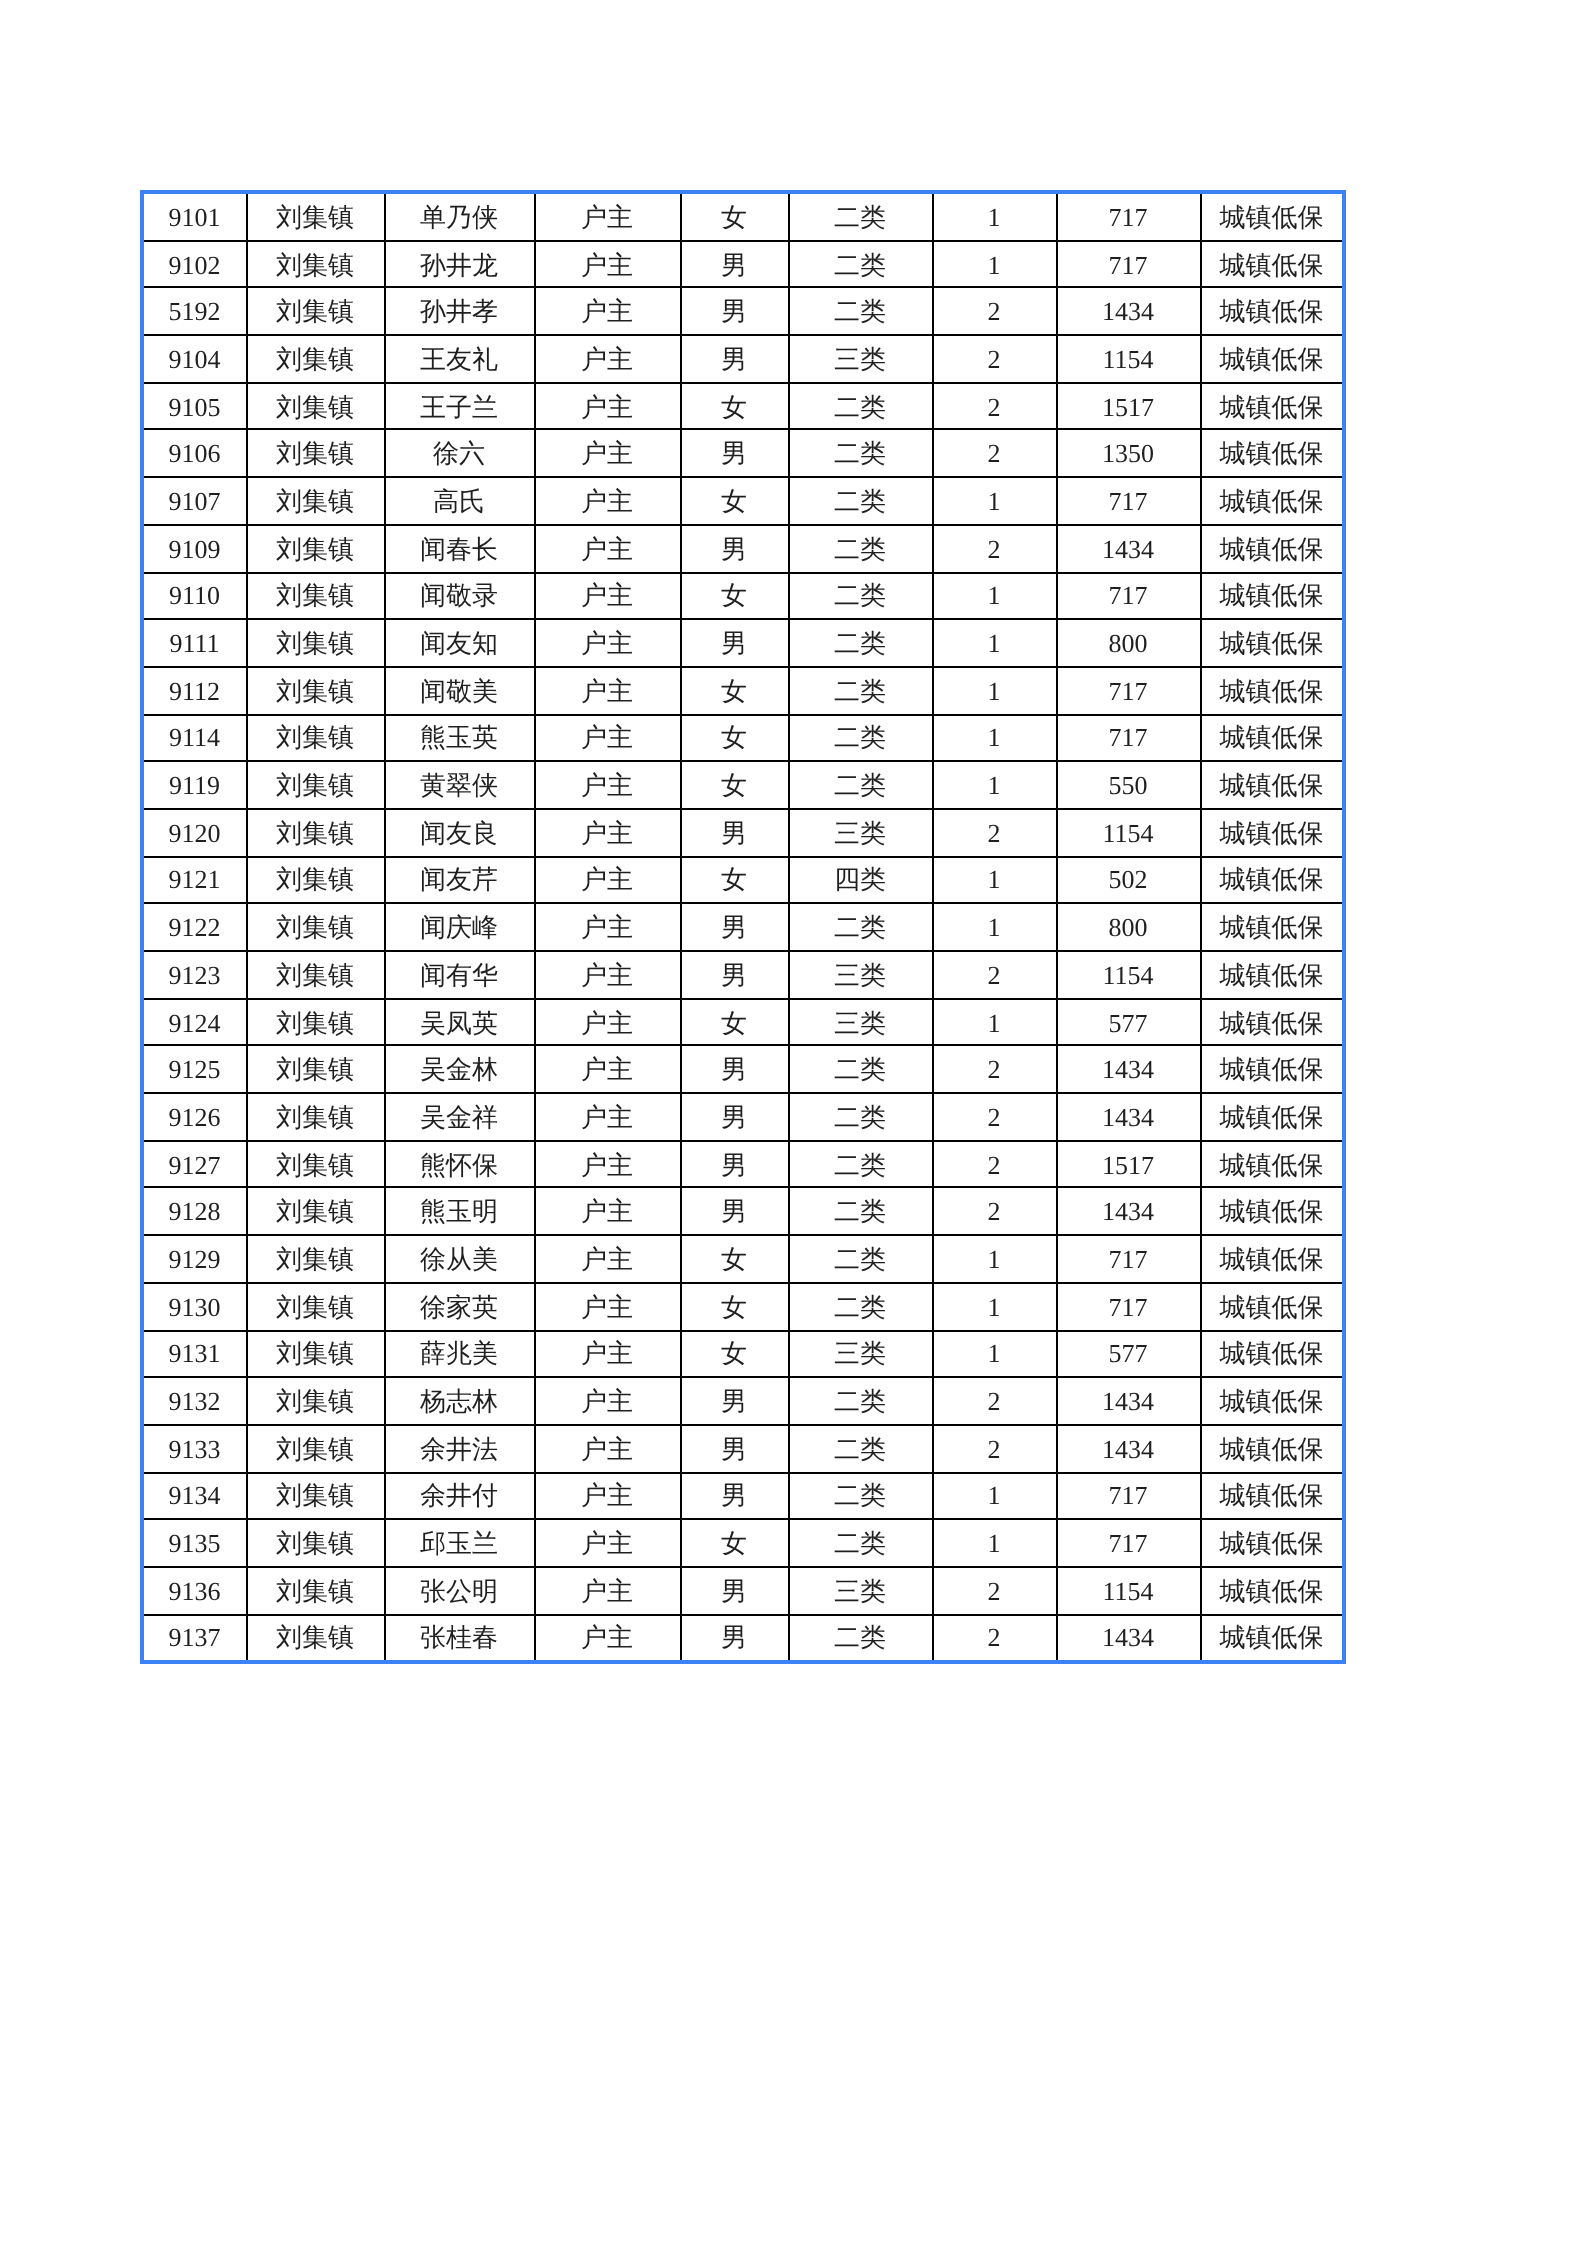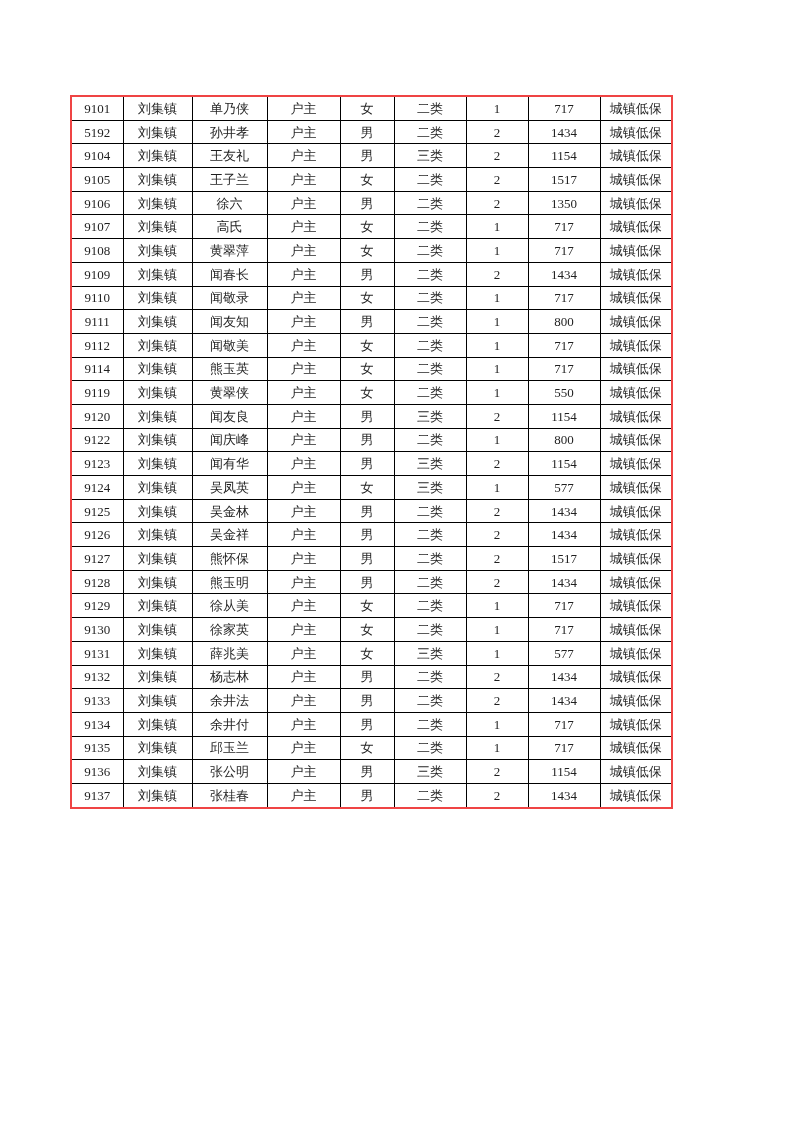--- a/index.html
+++ b/index.html
@@ -14,21 +14,21 @@
     background: #ffffff;
     overflow: hidden;
     font-family: "Liberation Serif", "DejaVu Serif", serif;
   }
   table.roster {
     position: absolute;
     left: 70px;
     top: 95px;
     border-collapse: collapse;
     table-layout: fixed;
-    border: 2px solid #ef4444;
+    border: 2px solid #3b82f6;
   }
   table.roster td {
     border: 1px solid #000000;
     height: 22.7px;           
     padding: 0;
     text-align: center;
     vertical-align: middle;
     font-size: 13px;
     line-height: 1;
     color: #1f1f1f;
@@ -68,20 +68,31 @@
           <td>刘集镇</td>
           <td>单乃侠</td>
           <td>户主</td>
           <td>女</td>
           <td>二类</td>
           <td>1</td>
           <td>717</td>
           <td>城镇低保</td>
         </tr>
         <tr>
+          <td>9102</td>
+          <td>刘集镇</td>
+          <td>孙井龙</td>
+          <td>户主</td>
+          <td>男</td>
+          <td>二类</td>
+          <td>1</td>
+          <td>717</td>
+          <td>城镇低保</td>
+        </tr>
+        <tr>
           <td>5192</td>
           <td>刘集镇</td>
           <td>孙井孝</td>
           <td>户主</td>
           <td>男</td>
           <td>二类</td>
           <td>2</td>
           <td>1434</td>
           <td>城镇低保</td>
         </tr>
@@ -123,31 +134,20 @@
           <td>刘集镇</td>
           <td>高氏</td>
           <td>户主</td>
           <td>女</td>
           <td>二类</td>
           <td>1</td>
           <td>717</td>
           <td>城镇低保</td>
         </tr>
         <tr>
-          <td>9108</td>
-          <td>刘集镇</td>
-          <td>黄翠萍</td>
-          <td>户主</td>
-          <td>女</td>
-          <td>二类</td>
-          <td>1</td>
-          <td>717</td>
-          <td>城镇低保</td>
-        </tr>
-        <tr>
           <td>9109</td>
           <td>刘集镇</td>
           <td>闻春长</td>
           <td>户主</td>
           <td>男</td>
           <td>二类</td>
           <td>2</td>
           <td>1434</td>
           <td>城镇低保</td>
         </tr>
@@ -208,20 +208,31 @@
         </tr>
         <tr>
           <td>9120</td>
           <td>刘集镇</td>
           <td>闻友良</td>
           <td>户主</td>
           <td>男</td>
           <td>三类</td>
           <td>2</td>
           <td>1154</td>
+          <td>城镇低保</td>
+        </tr>
+        <tr>
+          <td>9121</td>
+          <td>刘集镇</td>
+          <td>闻友芹</td>
+          <td>户主</td>
+          <td>女</td>
+          <td>四类</td>
+          <td>1</td>
+          <td>502</td>
           <td>城镇低保</td>
         </tr>
         <tr>
           <td>9122</td>
           <td>刘集镇</td>
           <td>闻庆峰</td>
           <td>户主</td>
           <td>男</td>
           <td>二类</td>
           <td>1</td>

